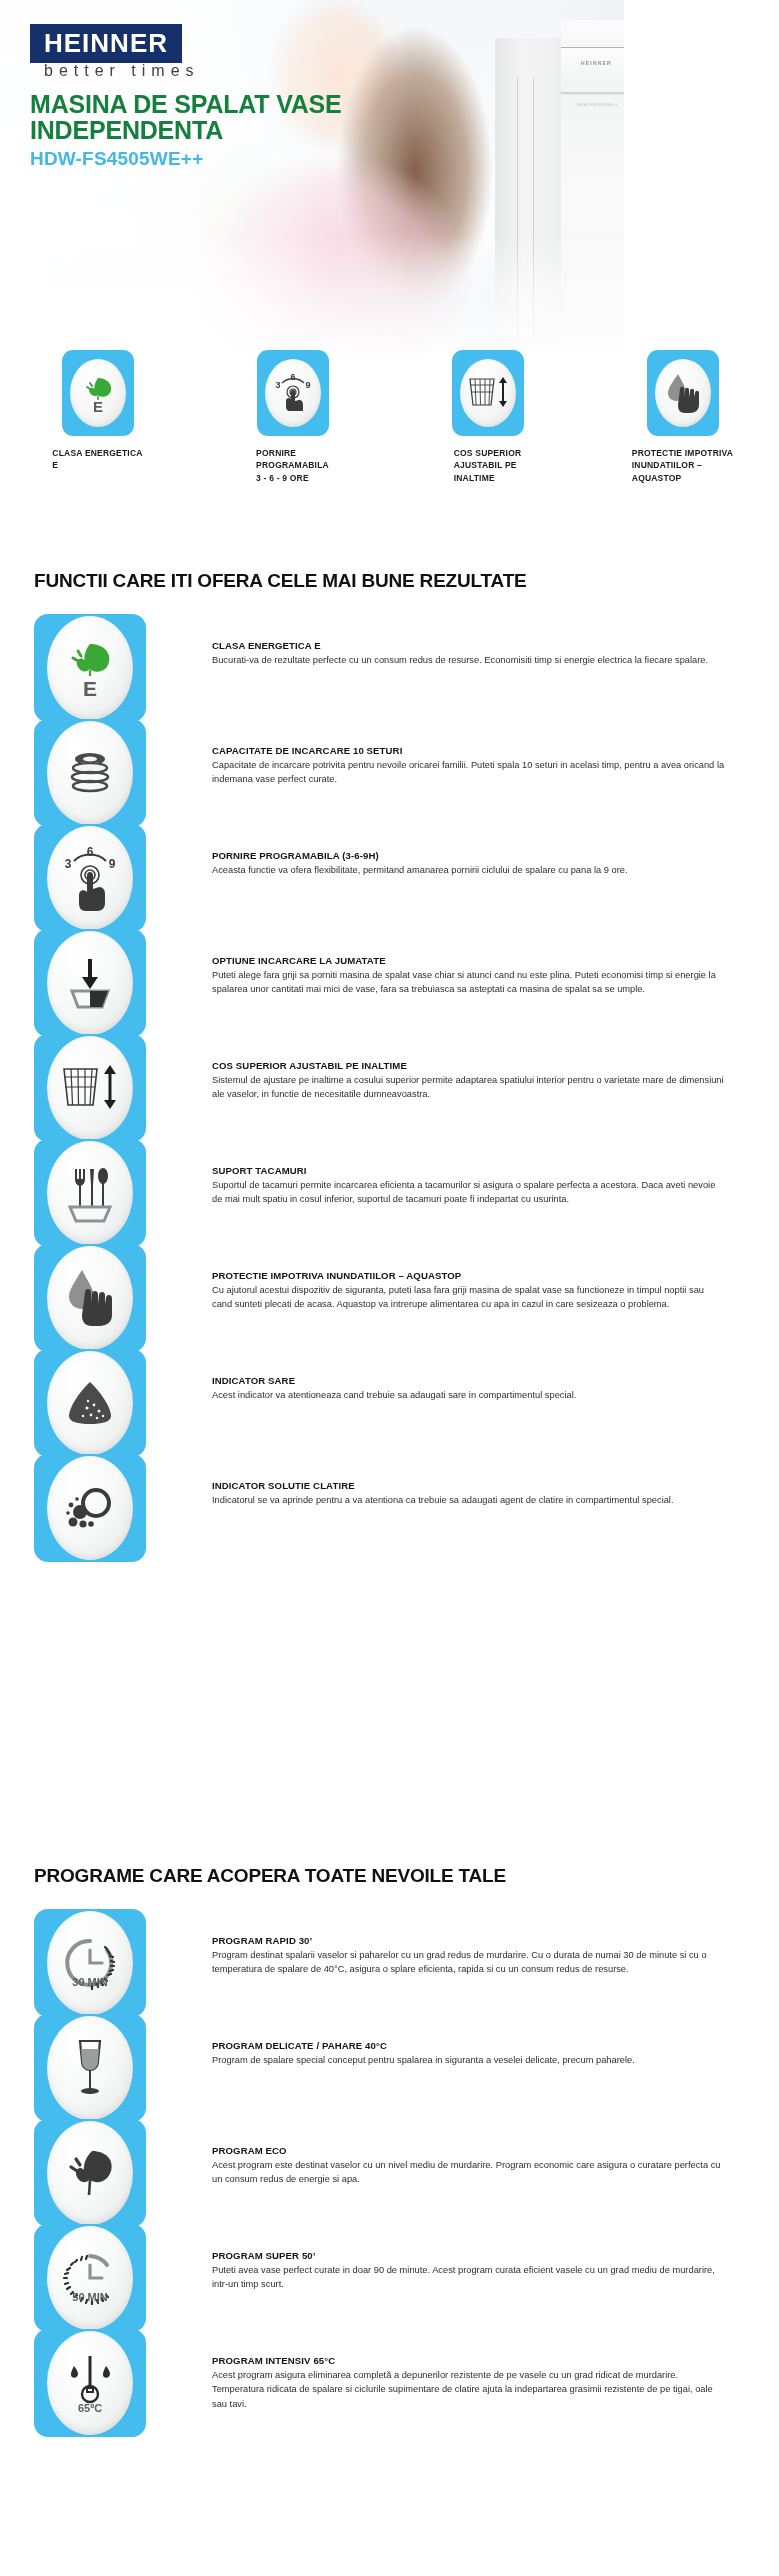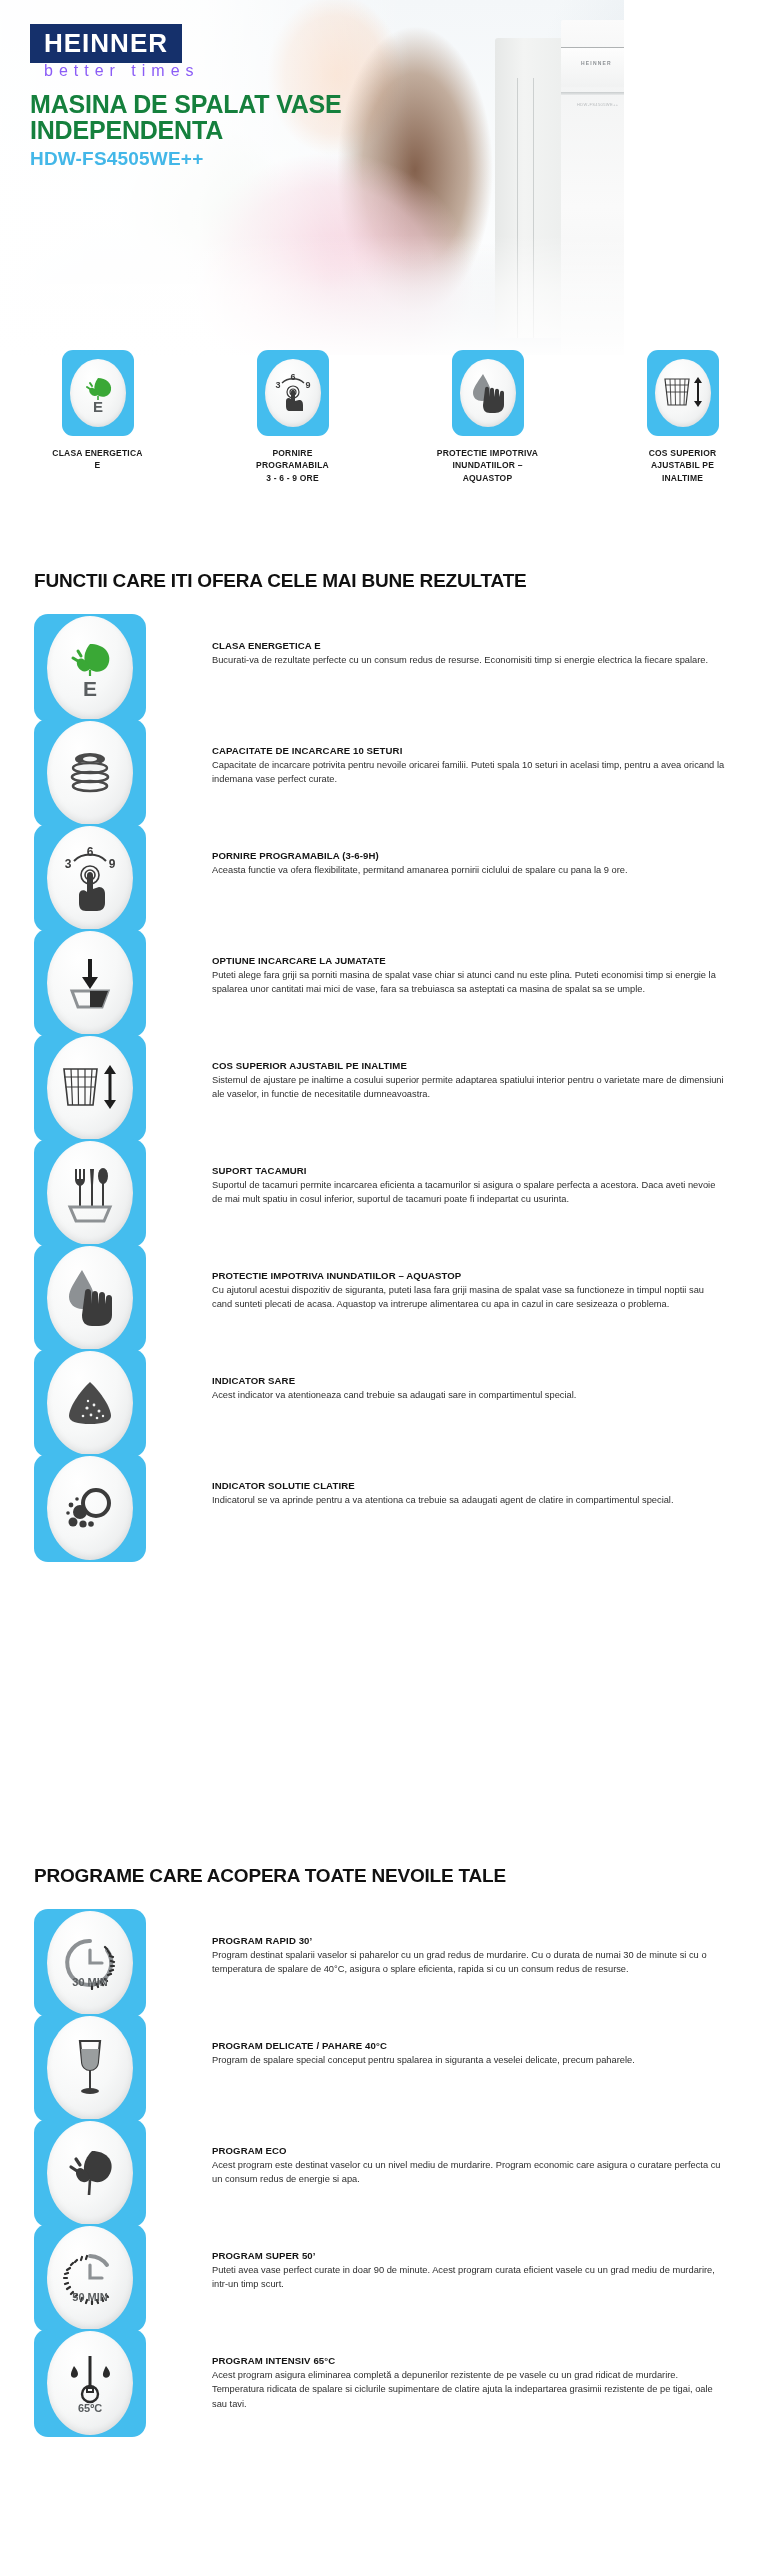--- a/index.html
+++ b/index.html
@@ -138,21 +138,21 @@
     color: #ffffff;
     font-size: 26px;
     font-weight: 800;
     letter-spacing: 1px;
     line-height: 1;
     font-family: "Liberation Sans", sans-serif;
   }
   .logo-sub {
     position: absolute;
     left: 44px; top: 62px;
-    color: #8b5cf6;
+    color: #404040;
     font-size: 16px;
     letter-spacing: 6px;
     font-weight: 400;
   }
   .hero-title {
     position: absolute;
     left: 30px; top: 92px;
     width: 330px;
     color: #15803d;
     font-size: 25px;
@@ -191,21 +191,21 @@
   }
   .badge-circle {
     width: 56px; height: 68px;
     border-radius: 50%;
     background: radial-gradient(ellipse at 38% 28%, #ffffff 0%, #f6f7f7 52%, #e4e6e7 100%);
     box-shadow: inset 0 -2px 4px rgba(0,0,0,.07);
     display: flex; align-items: center; justify-content: center;
   }
   .badge-label {
     margin-top: 11px;
-    text-align: center;
+    text-align: left;
     font-size: 8.5px;
     font-weight: 700;
     line-height: 1.45;
     color: #1b1b1b;
     letter-spacing: 0.2px;
     white-space: pre-line;
   }
 
   
   .section-title {
@@ -333,47 +333,47 @@
         </div>
       </div>
       <div class="badge-label">PORNIRE
 PROGRAMABILA
 3 - 6 - 9 ORE</div>
     </div>
 
     <div class="badge">
       <div class="badge-tile">
         <div class="badge-circle">
-          <svg width="40" height="42" viewBox="0 0 40 42">
-            <path d="M15 2 C9 11 5 16 5 21 C5 26 9 29 14 29 C19 29 23 26 23 21 C23 16 20 11 15 2 Z" fill="#8d9194"></path>
-            <path d="M17 17 c0 -3 4 -3 4 0 l0 8 l1 -7 c0 -3 4 -3 4 0 l0 7 l1 -6 c0 -3 4 -3 4 0 l0 6 l1 -4 c0 -3 4 -3 4 0 l0 12 c0 5 -4 8 -9 8 l-5 0 c-5 0 -7 -3 -7 -8 z" fill="#3b3b3b"></path>
-          </svg>
-        </div>
-      </div>
-      <div class="badge-label">PROTECTIE IMPOTRIVA
-INUNDATIILOR –
-AQUASTOP</div>
-    </div>
-
-    <div class="badge">
-      <div class="badge-tile">
-        <div class="badge-circle">
           <svg width="44" height="36" viewBox="0 0 44 36">
             <path d="M4 4 L28 4 L25 30 L7 30 Z" fill="none" stroke="#3b3b3b" stroke-width="1.2"></path>
             <path d="M9 4 L10 30 M14 4 L14.5 30 M19 4 L19 30 M24 4 L23 30" stroke="#3b3b3b" stroke-width=".9"></path>
             <path d="M4 10 L27 10 M5 17 L26 17" stroke="#3b3b3b" stroke-width=".9"></path>
             <path d="M37 4 L37 30" stroke="#1e1e1e" stroke-width="2"></path>
             <path d="M37 2 L33 8 L41 8 Z" fill="#1e1e1e"></path>
             <path d="M37 32 L33 26 L41 26 Z" fill="#1e1e1e"></path>
           </svg>
         </div>
       </div>
       <div class="badge-label">COS SUPERIOR
 AJUSTABIL PE
 INALTIME</div>
+    </div>
+
+    <div class="badge">
+      <div class="badge-tile">
+        <div class="badge-circle">
+          <svg width="40" height="42" viewBox="0 0 40 42">
+            <path d="M15 2 C9 11 5 16 5 21 C5 26 9 29 14 29 C19 29 23 26 23 21 C23 16 20 11 15 2 Z" fill="#8d9194"></path>
+            <path d="M17 17 c0 -3 4 -3 4 0 l0 8 l1 -7 c0 -3 4 -3 4 0 l0 7 l1 -6 c0 -3 4 -3 4 0 l0 6 l1 -4 c0 -3 4 -3 4 0 l0 12 c0 5 -4 8 -9 8 l-5 0 c-5 0 -7 -3 -7 -8 z" fill="#3b3b3b"></path>
+          </svg>
+        </div>
+      </div>
+      <div class="badge-label">PROTECTIE IMPOTRIVA
+INUNDATIILOR –
+AQUASTOP</div>
     </div>
   </div>
 
   <div class="features-wrap">
     <div class="section-title">FUNCTII CARE ITI OFERA CELE MAI BUNE REZULTATE</div>
 
     <div class="rows">
 
       <div class="row">
         <div class="row-tile">

